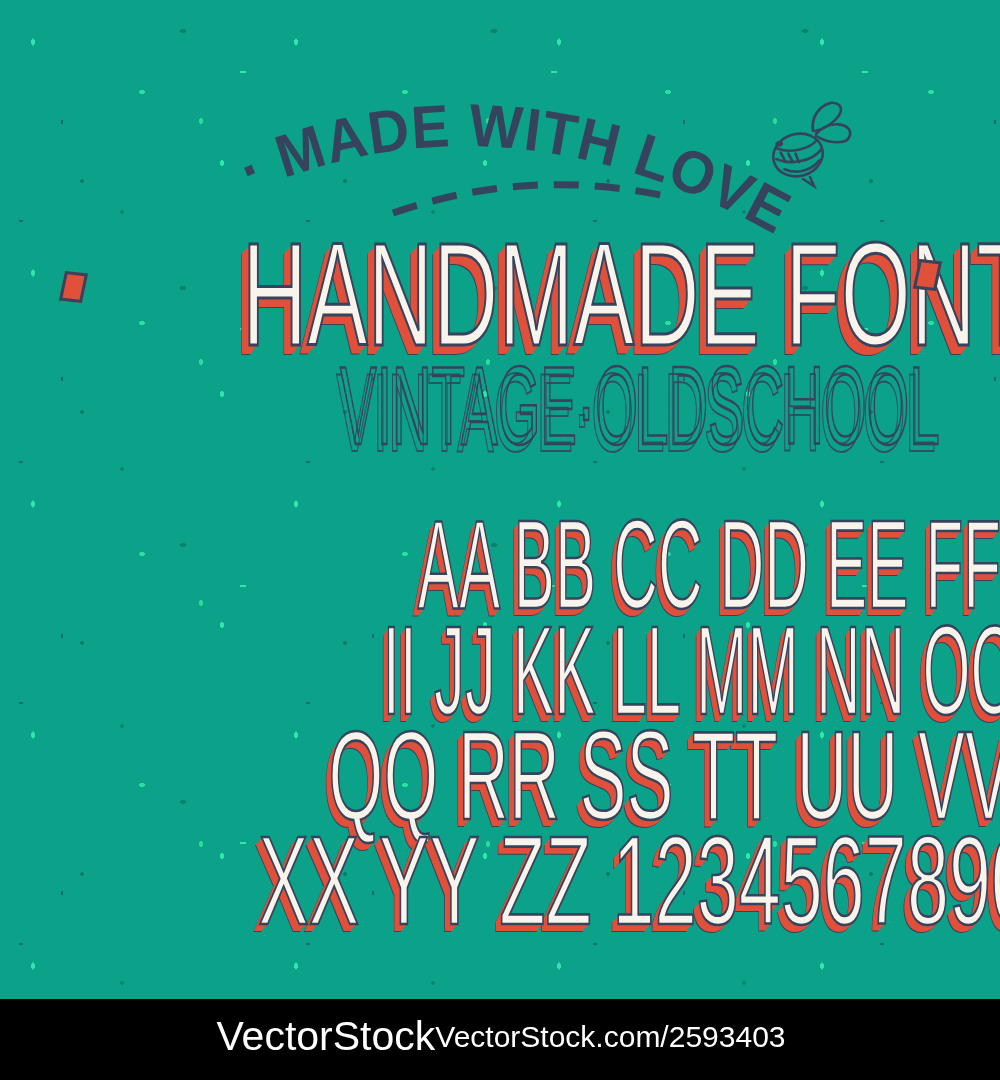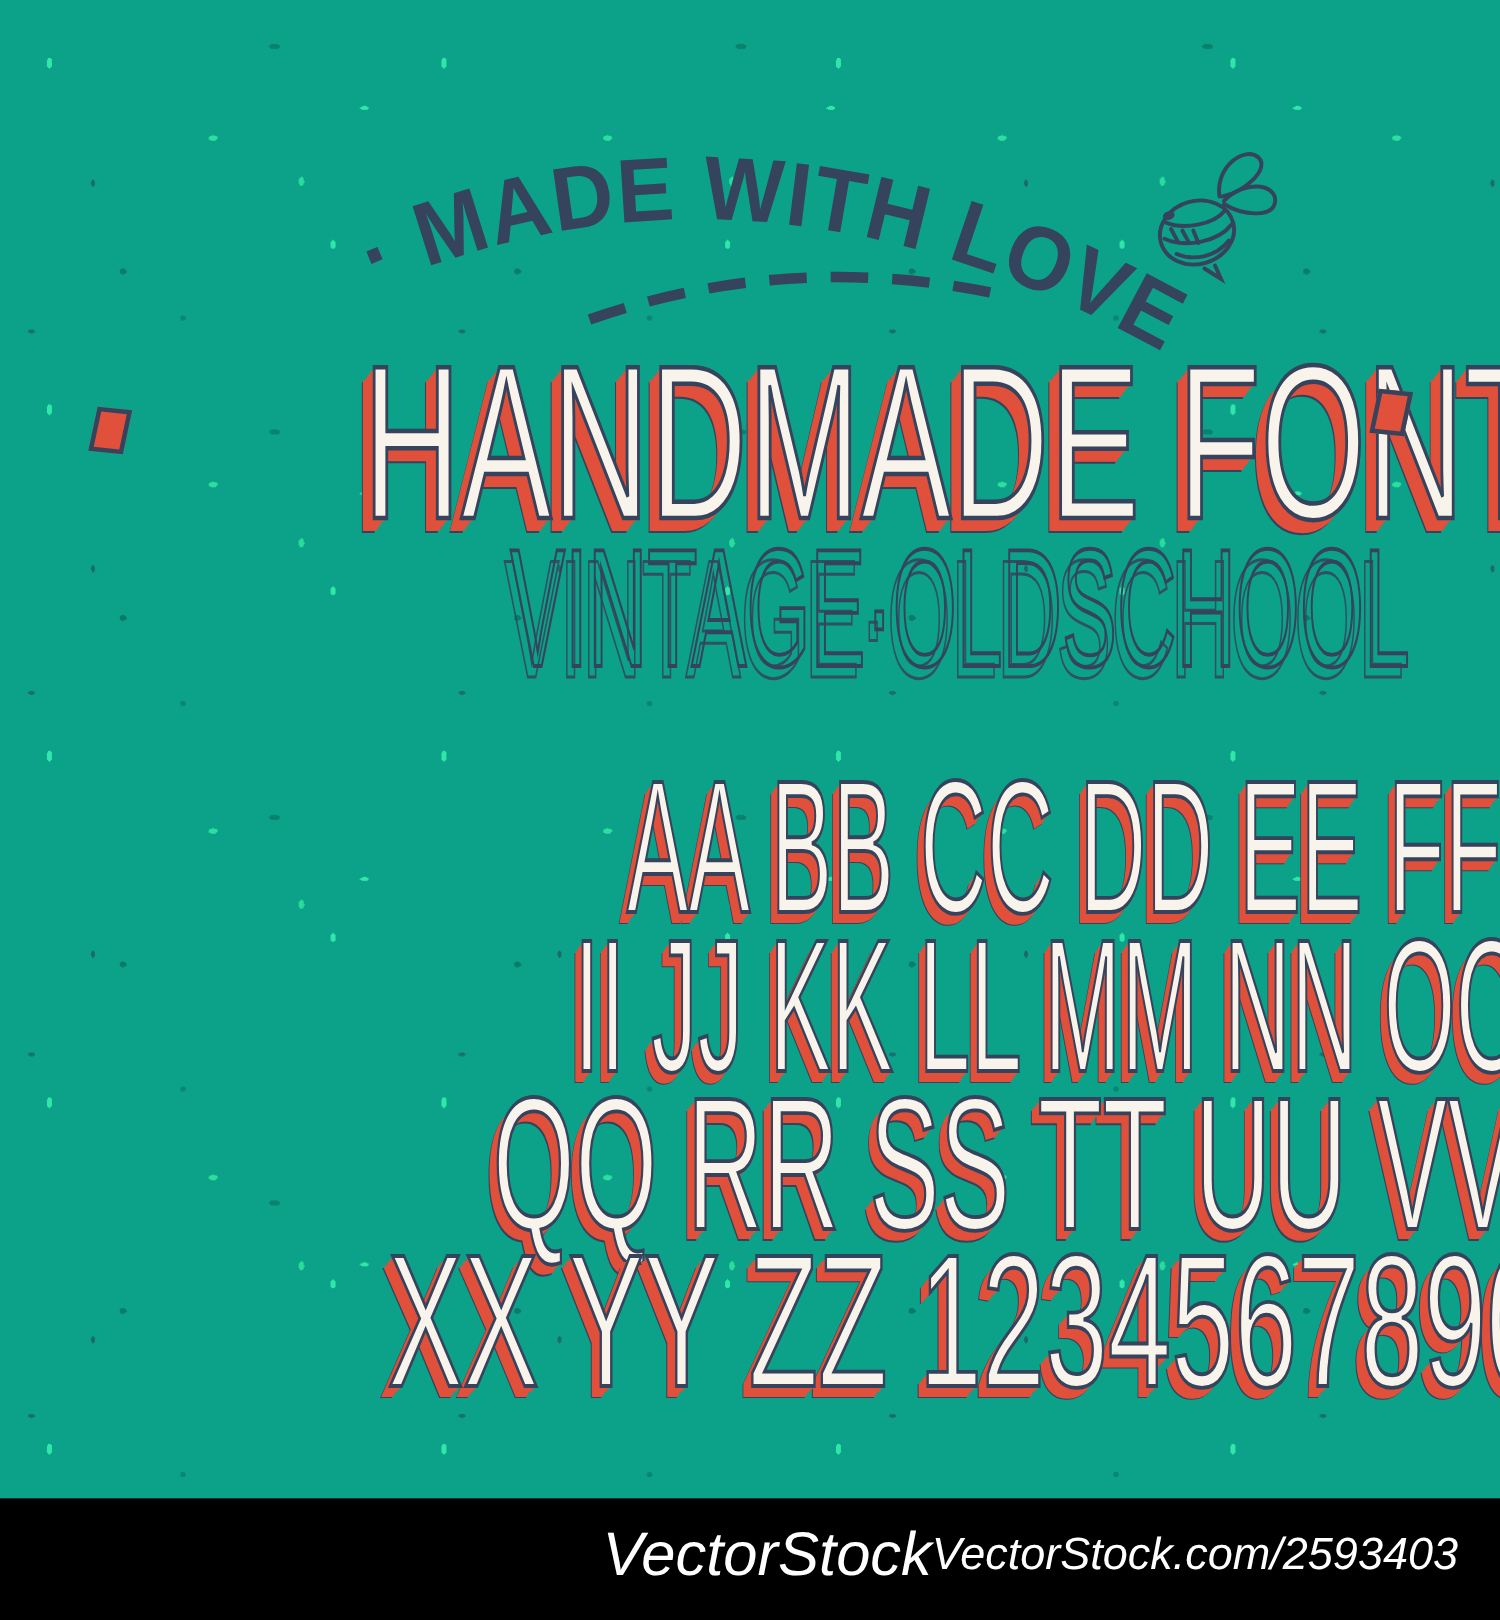--- a/index.html
+++ b/index.html
@@ -74,22 +74,22 @@
       -2px 2px 0 #E0503B,-4px 3px 0 #E0503B,-6px 4px 0 #E0503B,
       -8px 6px 0 #E0503B,-10px 7px 0 #E0503B,-11px 8px 0 #35425B;
   }
   .row-0{top:502px;} .row-0 .tx{transform:scaleX(.49);}
   .row-1{top:608px;} .row-1 .tx{transform:scaleX(.49);}
   .row-2{top:713px;} .row-2 .tx{transform:scaleX(.56);}
   .row-3{top:818px;} .row-3 .tx{transform:scaleX(.60);}
   
   .wm-bar{
     position:absolute;left:0;top:999px;width:1000px;height:81px;background:#000;
-    display:flex;align-items:center;justify-content:flex-end;
-    box-sizing:border-box;padding:0 28px 6px 30px;font-style:italic;
+    display:flex;align-items:center;justify-content:center;
+    box-sizing:border-box;padding:0 28px 6px 30px;
   }
   .wm-brand{color:#fff;font-size:41px;font-weight:500;letter-spacing:0;}
   .wm-url{color:#fff;font-size:30px;font-weight:400;}
 </style>
 </head>
 <body>
 
 <div class="stage">
 
   <div class="poster">

